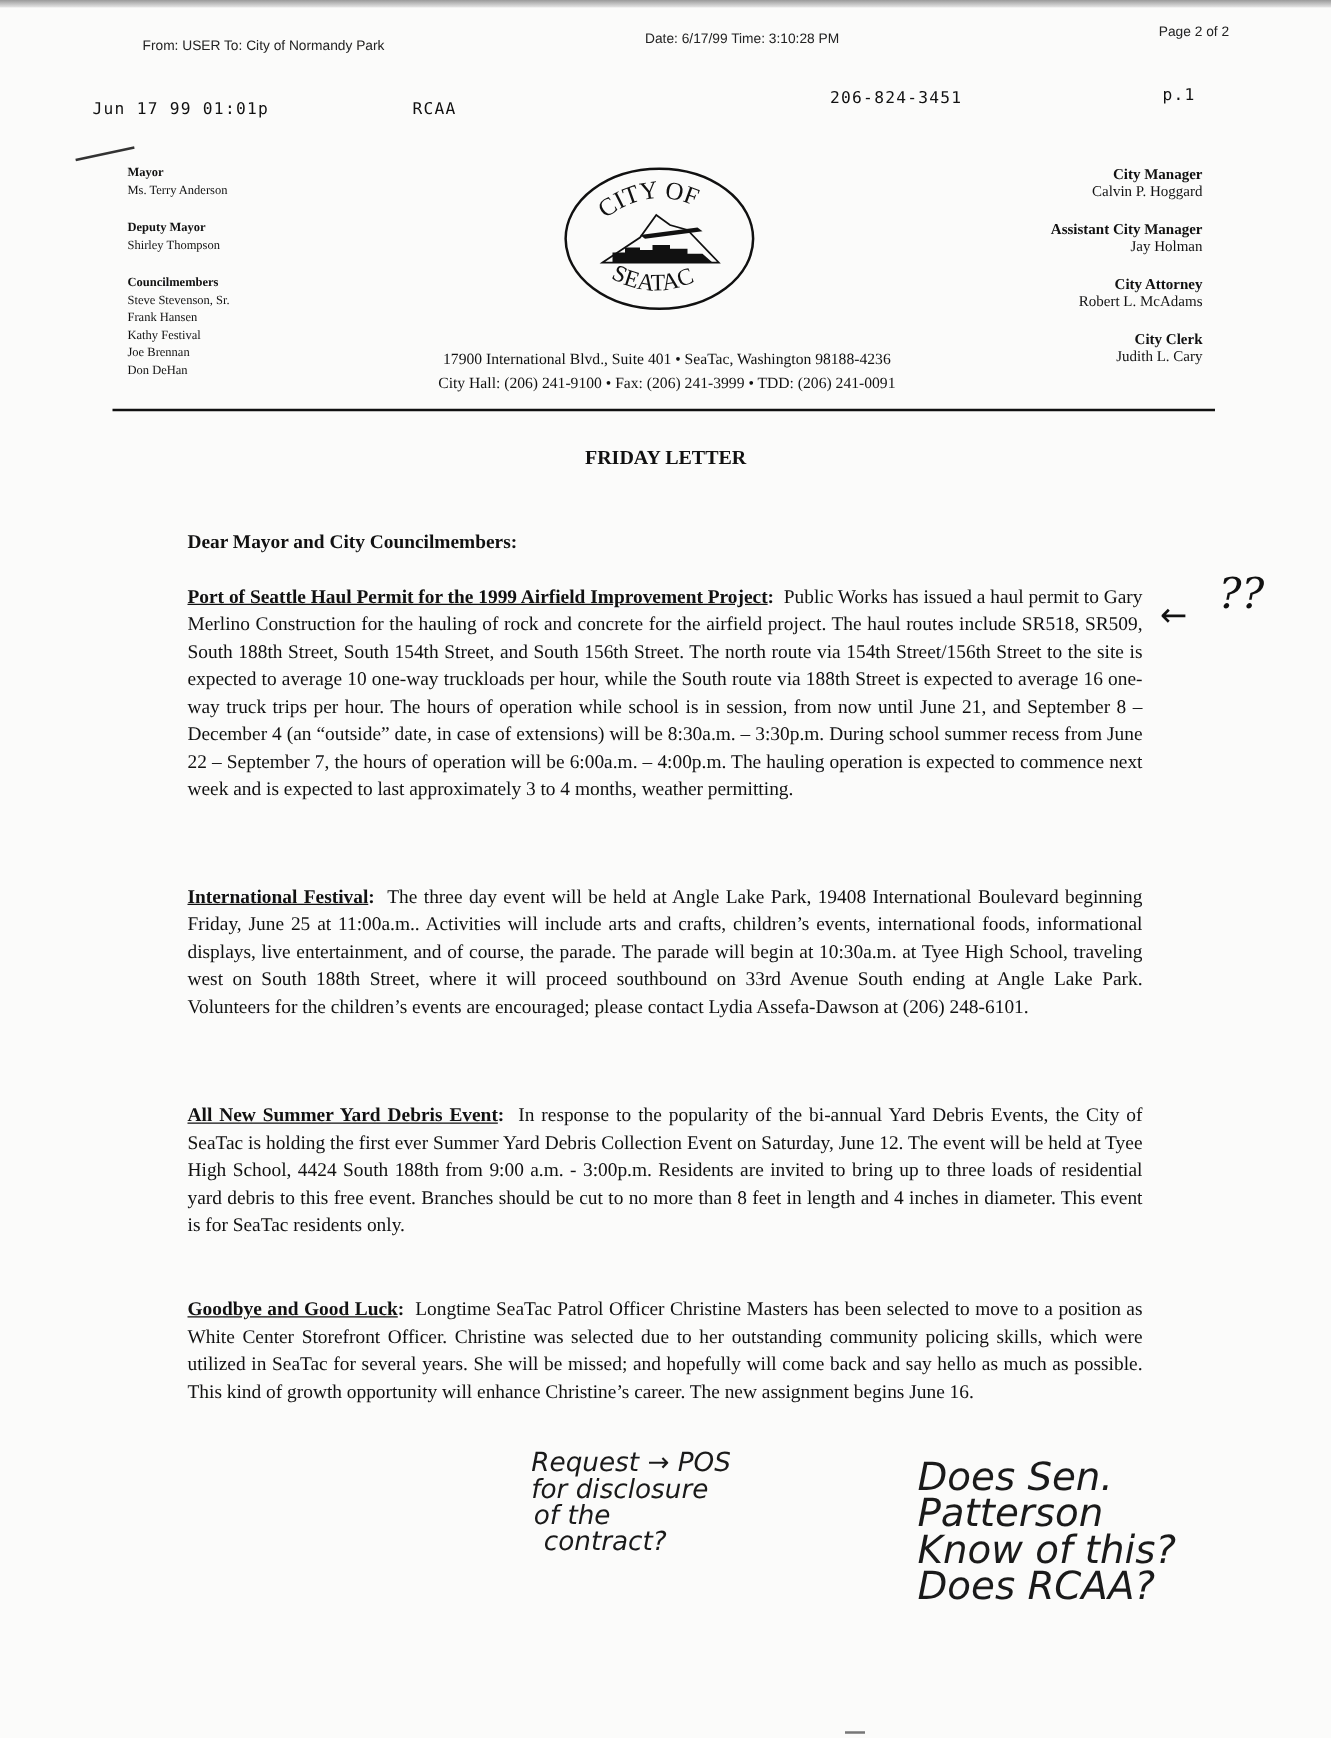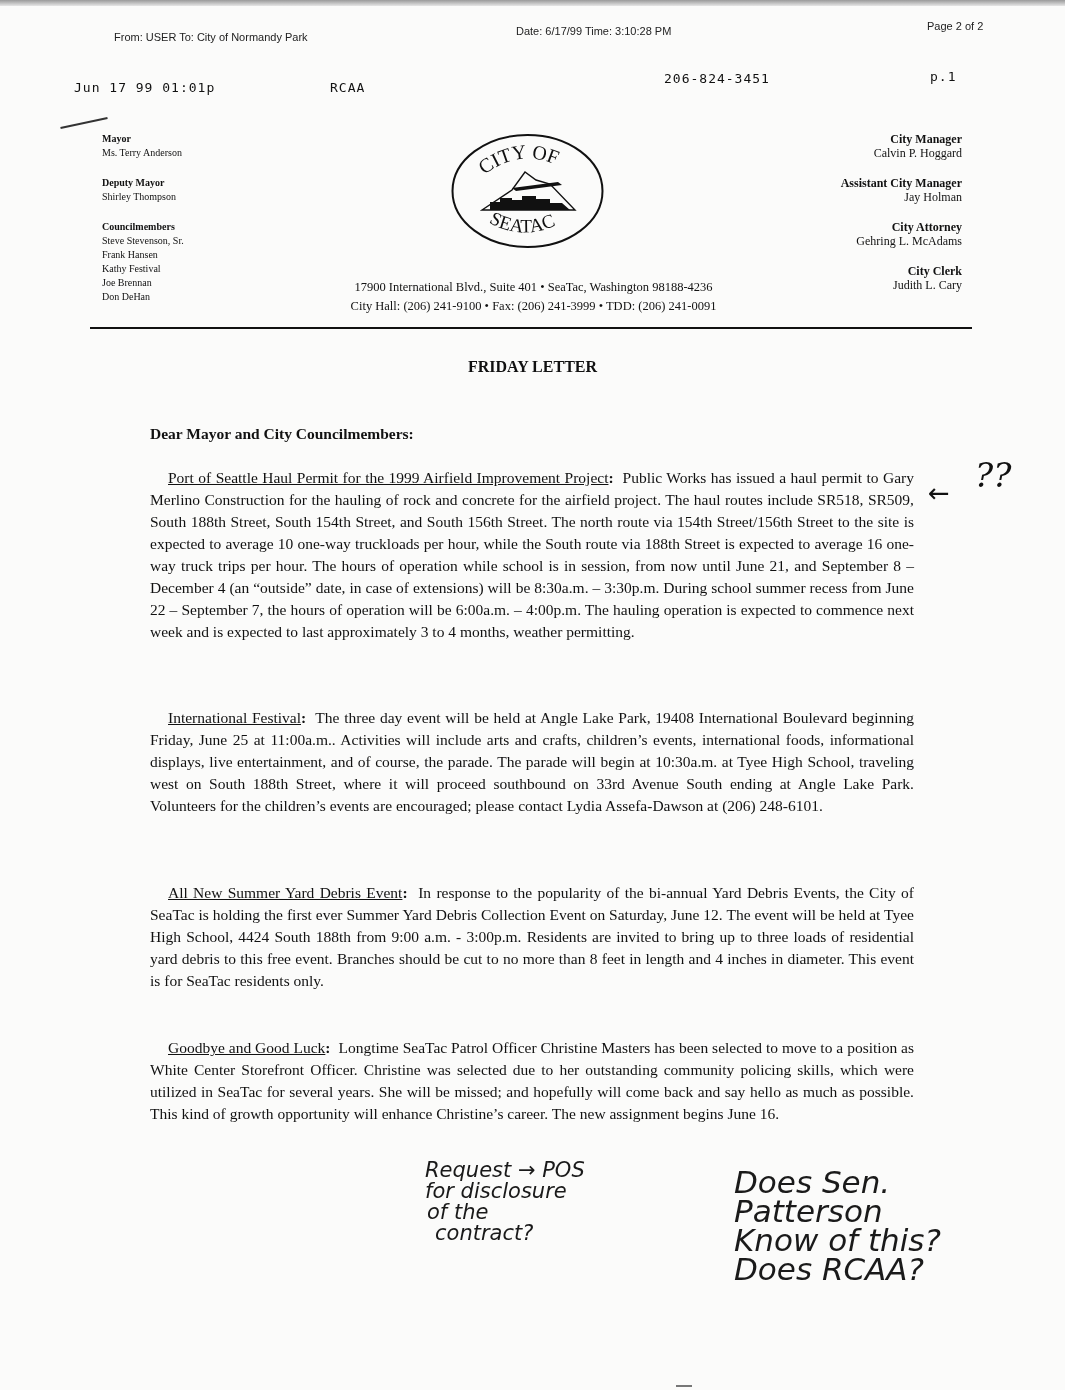--- a/index.html
+++ b/index.html
@@ -16,21 +16,21 @@
   .right-col { position: absolute; right: 103px; top: 132px; font-size: 12px; line-height: 14px; text-align: right; }
   .role { font-weight: bold; }
   .grp { margin-bottom: 16px; }
   .logo { position: absolute; left: 450px; top: 132px; width: 155px; height: 118px; }
   .addr { position: absolute; left: 296px; top: 278px; width: 475px; text-align: center; font-size: 12.5px; line-height: 19px; }
   .rule { position: absolute; left: 90px; top: 327px; width: 882px; height: 2px; background: #111; }
   .title { position: absolute; left: 0; width: 1065px; text-align: center; top: 357px; font-weight: bold; font-size: 16px; line-height: 20px; }
   .title .date { text-decoration: underline; }
   .salutation { position: absolute; left: 150px; top: 425px; font-weight: bold; font-size: 15.5px; }
   .para { position: absolute; left: 150px; width: 764px; font-size: 15.5px; line-height: 22px; text-align: justify; }
-  .para .head { font-weight: normal; text-decoration: underline; margin-left: 18px; }
+  .para .head { font-weight: bold; text-decoration: underline; }
   .para .colon { font-weight: bold; }
   .hand { position: absolute; font-family: "DejaVu Sans", sans-serif; font-style: italic; font-weight: 300; color: #1a1a1a; }
   .arrow { position: absolute; left: 928px; top: 478px; font-size: 26px; font-family: "DejaVu Sans", sans-serif; }
   .qq { position: absolute; left: 975px; top: 455px; font-size: 34px; font-family: "DejaVu Serif", serif; font-style: italic; }
   .pen-mark { position: absolute; left: 60px; top: 122px; width: 48px; height: 2px; background: #333; transform: rotate(-12deg); }
   .bottom-mark { position: absolute; left: 676px; top: 1385px; width: 16px; height: 2px; background: #777; }
 </style>
 </head>
 <body>
 
@@ -70,21 +70,21 @@
   <div class="grp">
     <div class="role">City Manager</div>
     <div>Calvin P. Hoggard</div>
   </div>
   <div class="grp">
     <div class="role">Assistant City Manager</div>
     <div>Jay Holman</div>
   </div>
   <div class="grp">
     <div class="role">City Attorney</div>
-    <div>Gehring L. McAdams</div>
+    <div>Robert L. McAdams</div>
   </div>
   <div class="grp">
     <div class="role">City Clerk</div>
     <div>Judith L. Cary</div>
   </div>
 </div>
 
 <svg class="logo" viewBox="0 0 155 118">
   <ellipse cx="77.5" cy="59" rx="75" ry="56" fill="none" stroke="#111" stroke-width="2"></ellipse>
   <path id="arcTop" d="M 28 48 Q 77 5 130 48" fill="none"></path>

